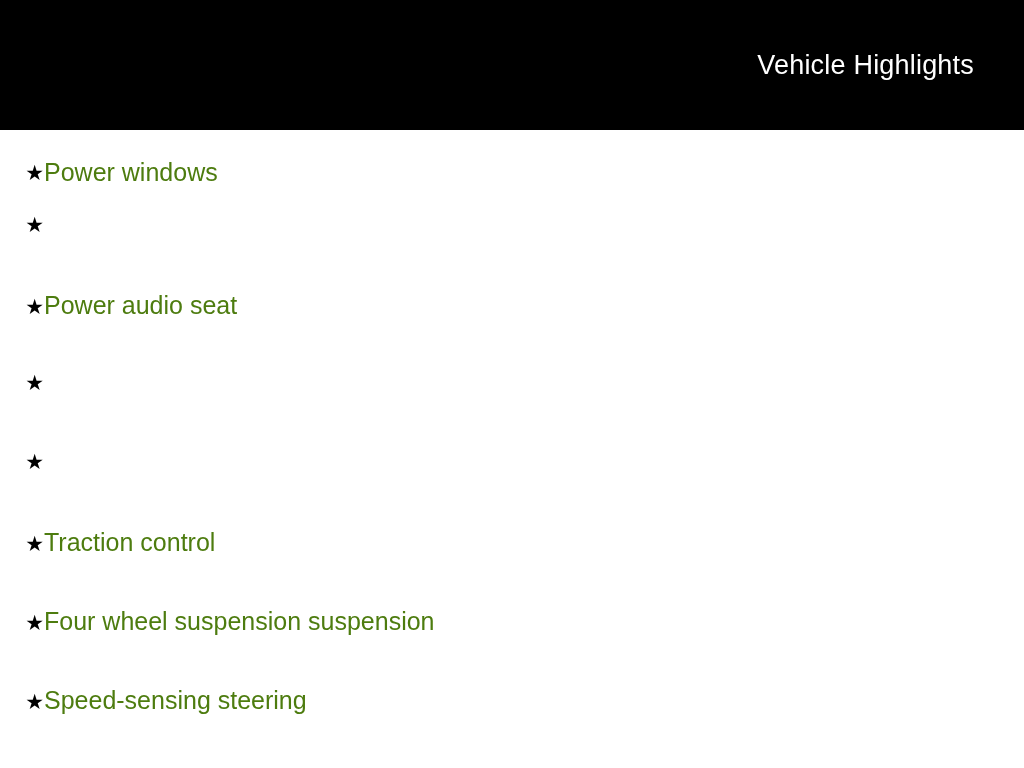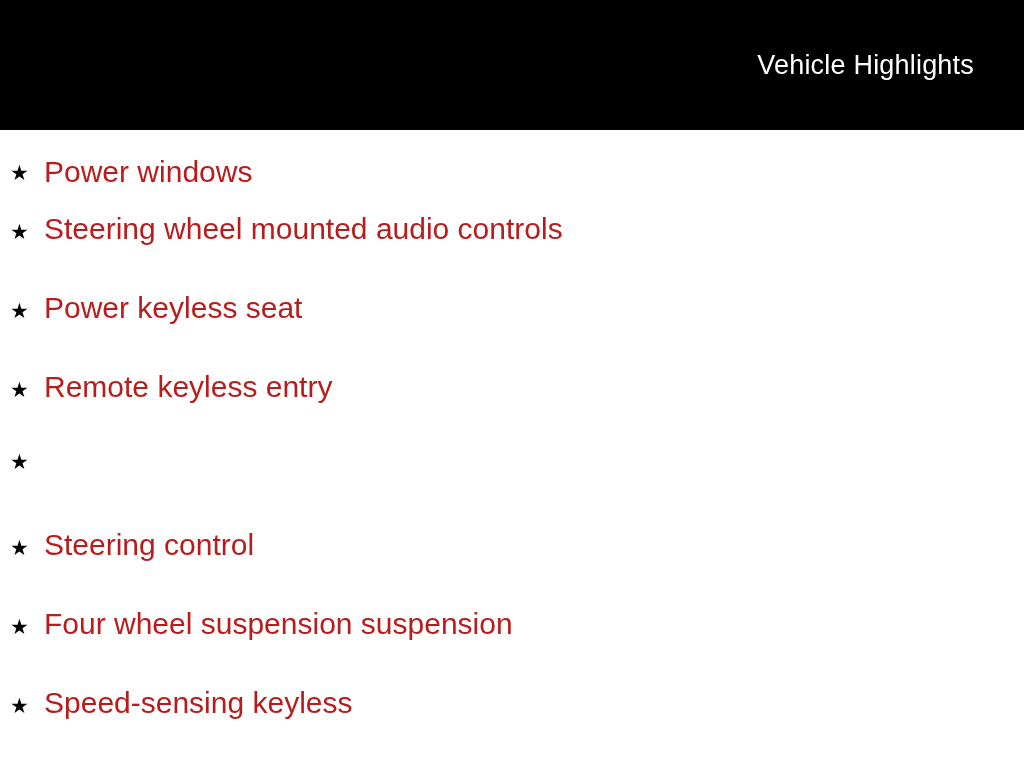--- a/index.html
+++ b/index.html
@@ -11,20 +11,21 @@
     height: 768px;
     background: #ffffff;
     font-family: "Liberation Sans", sans-serif;
     overflow: hidden;
   }
   .page {
     position: relative;
     width: 1024px;
     height: 768px;
     background: #ffffff;
+    text-align: right;
   }
   .header-bar {
     position: absolute;
     top: 0;
     left: 0;
     width: 1024px;
     height: 130px;
     background: #000000;
     box-sizing: border-box;
   }
@@ -56,22 +57,22 @@
   }
   .bullet-star {
     display: inline-block;
     width: 34px;
     color: #000000;
     font-size: 21px;
     line-height: 1;
     flex: 0 0 auto;
   }
   .feature-label {
-    color: #b91c1c;
-    font-size: 30px;
+    color: #4d7c0f;
+    font-size: 25px;
     line-height: 1;
     white-space: nowrap;
   }
   .feature-item:first-child {
     height: 84px;
     align-items: center;
   }
 </style>
 </head>
 <body>
@@ -84,47 +85,45 @@
 
   <ul class="feature-list">
 
     <li class="feature-item">
       <span class="bullet-star">★</span>
       <span class="feature-label">Power windows</span>
     </li>
 
     <li class="feature-item">
       <span class="bullet-star">★</span>
-      <span class="feature-label">Steering wheel mounted audio controls</span>
     </li>
 
     <li class="feature-item">
       <span class="bullet-star">★</span>
-      <span class="feature-label">Power keyless seat</span>
-    </li>
-
-    <li class="feature-item">
-      <span class="bullet-star">★</span>
-      <span class="feature-label">Remote keyless entry</span>
+      <span class="feature-label">Power audio seat</span>
     </li>
 
     <li class="feature-item">
       <span class="bullet-star">★</span>
     </li>
 
     <li class="feature-item">
       <span class="bullet-star">★</span>
-      <span class="feature-label">Steering control</span>
+    </li>
+
+    <li class="feature-item">
+      <span class="bullet-star">★</span>
+      <span class="feature-label">Traction control</span>
     </li>
 
     <li class="feature-item">
       <span class="bullet-star">★</span>
       <span class="feature-label">Four wheel suspension suspension</span>
     </li>
 
     <li class="feature-item">
       <span class="bullet-star">★</span>
-      <span class="feature-label">Speed-sensing keyless</span>
+      <span class="feature-label">Speed-sensing steering</span>
     </li>
 
   </ul>
 
 </div>
 
 </body></html>

